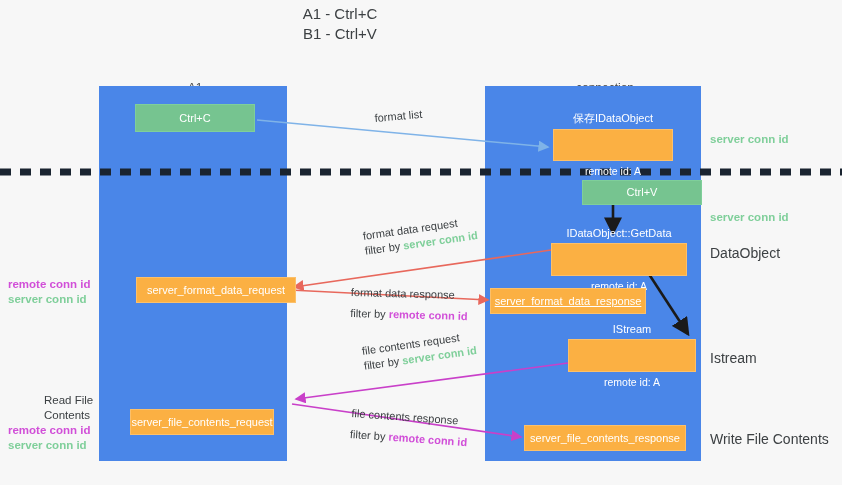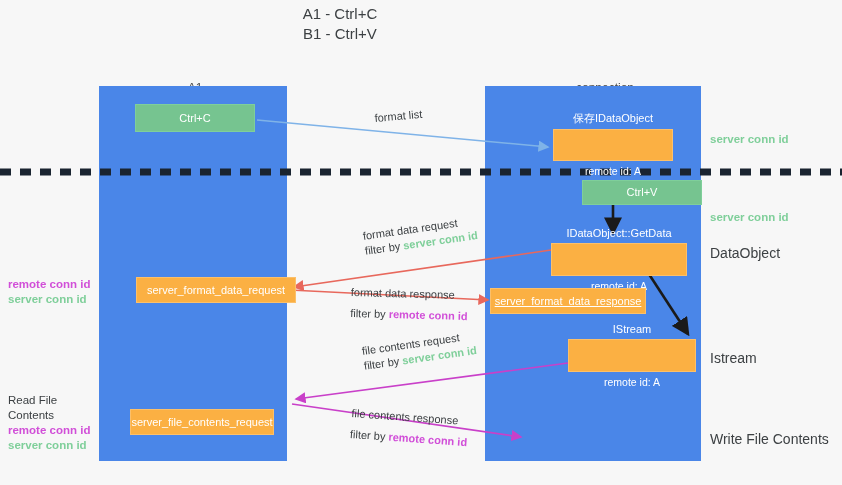--- a/index.html
+++ b/index.html
@@ -38,21 +38,21 @@
     text-align:center;
   }
   .box.green{background:#76c490;border:1px solid #7fcf9a;}
   .box.orange{background:#fbb043;border:1px solid #fcc06a;}
   .box .l2{font-size:10.5px;margin-top:40px;}
 
   
   .ann{font-size:11.5px;line-height:15px;}
   .green-t{color:#7fcf9a;font-weight:bold;}
   .mag-t{color:#d14fd8;font-weight:bold;}
-  .dark-t{color:#3c4043;}
+  .dark-t{color:#3c4043;margin-left:36px;}
   .right-ann{font-size:14px;color:#3c4043;}
 
   
   .flab{
     font-size:11px;line-height:15px;color:#3c4043;white-space:nowrap;
   }
 
   
   svg.overlay{position:absolute;left:0;top:0;width:842px;height:485px;overflow:visible;}
 </style>
@@ -137,20 +137,23 @@
   </div>
 
   <div class="abs box orange" style="left:490px;top:288px;width:156px;height:26px;text-decoration:underline;">
     <div>server_format_data_response</div>
   </div>
 
   <div class="abs box orange" style="left:130px;top:409px;width:144px;height:26px;">
     <div>server_file_contents_request</div>
   </div>
 
+  <div class="abs box orange" style="left:524px;top:425px;width:162px;height:26px;">
+    <div>server_file_contents_response</div>
+  </div>
 
   <div class="abs flab" style="left:374px;top:111px;transform:rotate(-5deg);transform-origin:left top;">
     <div>format list</div>
   </div>
 
   <div class="abs flab" style="left:362px;top:229px;transform:rotate(-8deg);transform-origin:left top;">
     <div>format data request</div>
     <div>
       <span>filter by </span><span class="green-t">server conn id</span>
     </div>

